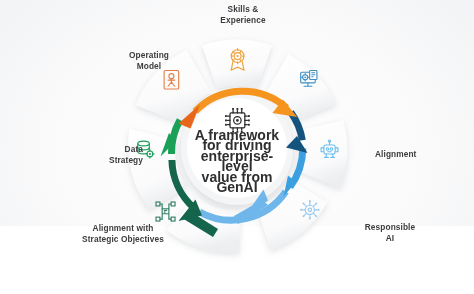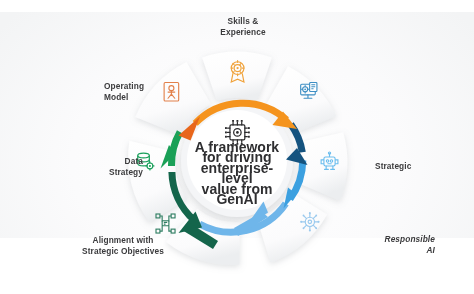--- a/index.html
+++ b/index.html
@@ -4,40 +4,40 @@
 <style>
   html,body{margin:0;padding:0;}
   body{
     width:474px;height:294px;
     background:#ffffff;
     font-family:"Liberation Sans", sans-serif;
     overflow:hidden;
     position:relative;
   }
   #stage{
-    position:absolute;left:0;top:12px;width:474px;height:226px;
+    position:absolute;left:0;top:0;width:474px;height:226px;
     background:radial-gradient(ellipse 300px 220px at 237px 150px,#ffffff 0%,#fbfbfc 55%,#f3f4f5 100%);
   }
   svg.layer{position:absolute;left:0;top:0;width:474px;height:294px;}
   .label{
     position:absolute;
     color:#3b3b3d;
     font-size:8.3px;
     line-height:11px;
     font-weight:700;
     letter-spacing:0.1px;
     white-space:pre-line;
   }
   .lbl-skills{left:183px;top:4px;width:120px;text-align:center;}
-  .lbl-operating{left:104px;top:50px;width:90px;text-align:left;margin-top:19px;}
+  .lbl-operating{left:104px;top:50px;width:90px;text-align:center;}
   .lbl-technology{left:338px;top:64px;width:90px;text-align:left;}
   .lbl-data{left:63px;top:144px;width:80px;text-align:right;}
   .lbl-adoption{left:375px;top:149px;width:80px;text-align:left;}
   .lbl-alignment{left:63px;top:223px;width:120px;text-align:center;}
-  .lbl-responsible{left:345px;top:222px;width:90px;text-align:right;font-style:italic;}
+  .lbl-responsible{left:345px;top:222px;width:90px;text-align:center;}
   .center-text{
     position:absolute;
     left:193px;top:130px;width:88px;
     text-align:center;
     color:#2f2f31;
     font-size:14px;
     line-height:10.4px;
     font-weight:700;
     white-space:pre-line;
   }
@@ -227,21 +227,21 @@
       <path d="M9 18 h12" stroke-linecap="round"></path>
     </g>
   </svg>
 
   <div class="label lbl-skills">Skills &amp;
 Experience</div>
   <div class="label lbl-operating">Operating
 Model</div>
   <div class="label lbl-data">Data
 Strategy</div>
-  <div class="label lbl-adoption">Strategic</div>
+  <div class="label lbl-adoption">Alignment</div>
   <div class="label lbl-alignment">Alignment with
 Strategic Objectives</div>
   <div class="label lbl-responsible">Responsible
 AI</div>
 
   <div class="center-text">A framework
 for driving
 enterprise-level
 value from
 GenAI</div>

